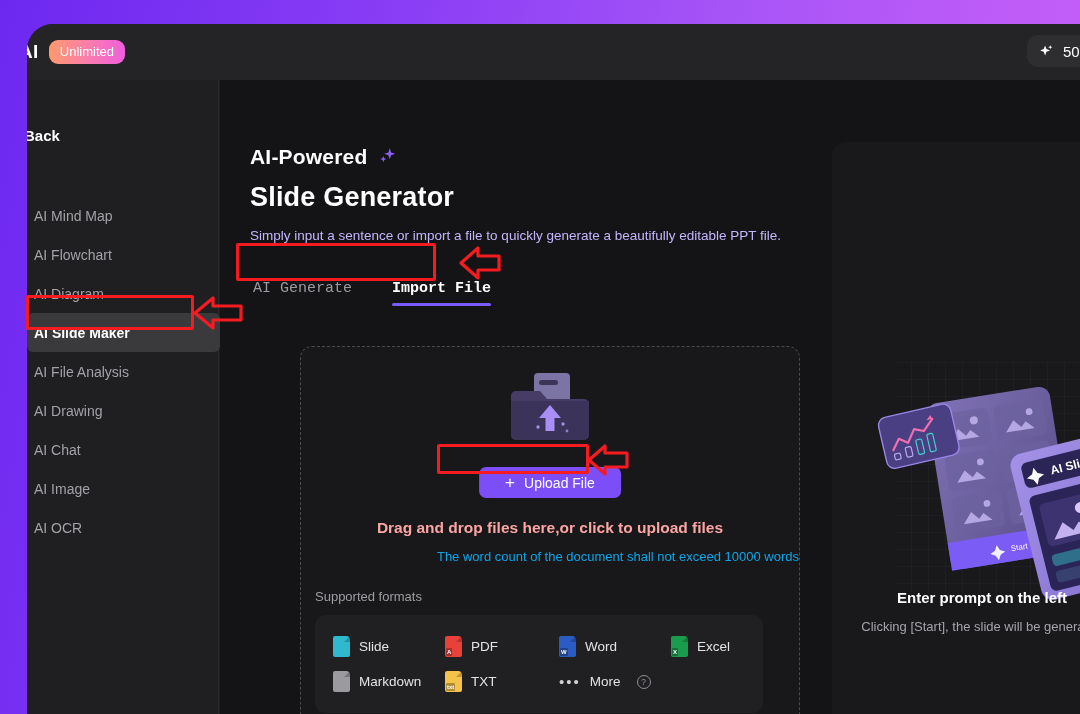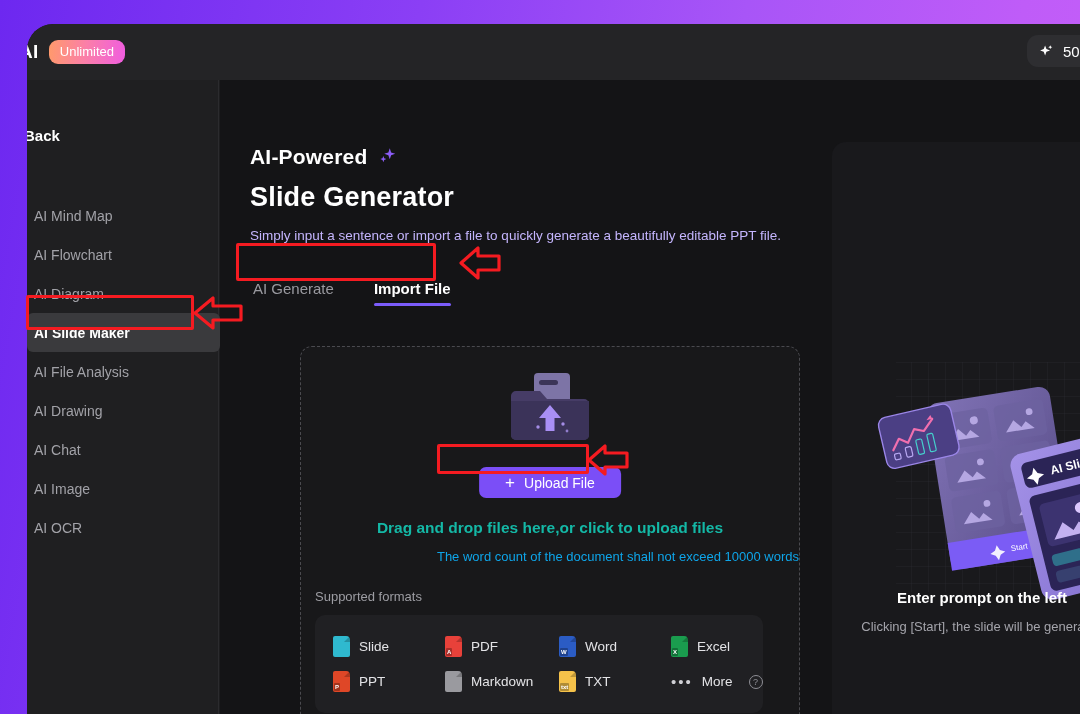--- a/index.html
+++ b/index.html
@@ -92,21 +92,21 @@
     color:#ffffff; font-size:27px; font-weight:700; letter-spacing:.2px;
   }
   #subtitle{
     position:absolute; left:0; top:148px;
     color:#c4b5fd; font-size:13.5px;
   }
 
   
   #tabs{
     position:absolute; left:3px; top:190px;
-    display:flex; align-items:flex-end; gap:40px; height:36px;
+    display:flex; align-items:flex-end; gap:40px; height:36px;font-family:Liberation Mono, monospace;
   }
   .tab{ color:#9a9aa0; font-size:15px; padding-bottom:9px; position:relative; }
   .tab.active{ color:#ffffff; font-weight:700; }
   .tab.active::after{
     content:""; position:absolute; left:0; right:0; bottom:0;
     height:3px; background:#7b5cfa; border-radius:2px;
   }
 
   
   #dropzone{
@@ -117,21 +117,21 @@
   #folder-icon{ position:absolute; left:50%; top:22px; transform:translateX(-50%); }
   #upload-btn-wrap{ position:absolute; left:50%; top:120px; transform:translateX(-50%); }
   #upload-btn{
     background:#7b4ef7; color:#fff; border:none; border-radius:7px;
     height:31px; padding:0 26px; font-size:14px; font-weight:500;
     display:flex; align-items:center; gap:9px; cursor:pointer;
     font-family:"Liberation Sans", sans-serif;
   }
   #drop-title{
     position:absolute; left:0; right:0; top:172px; text-align:center;
-    color:#14b8a6; font-size:15.5px; font-weight:700;
+    color:#fca5a5; font-size:15.5px; font-weight:700;
   }
   #drop-hint{
     position:absolute; left:0; right:0; top:202px; text-align:right;
     color:#0ea5e9; font-size:13px;
   }
   #fmt-label{
     position:absolute; left:14px; top:242px;
     color:#9d9da3; font-size:13px;
   }
   #fmt-box{
@@ -308,26 +308,20 @@
             </span>
           <span class="lbl">Word</span>
         </div>
         <div class="fmt">
           <span class="fi" style="background:#1a9c4e;">
               <span class="tag">X</span>
             </span>
           <span class="lbl">Excel</span>
         </div>
 
-        <div class="fmt">
-          <span class="fi" style="background:#df4727;">
-              <span class="tag">P</span>
-            </span>
-          <span class="lbl">PPT</span>
-        </div>
         <div class="fmt">
           <span class="fi" style="background:#9a9a9f;">
               <span class="tag"></span>
             </span>
           <span class="lbl">Markdown</span>
         </div>
         <div class="fmt">
           <span class="fi" style="background:#f5c24a;">
               <span class="tag">txt</span>
             </span>

